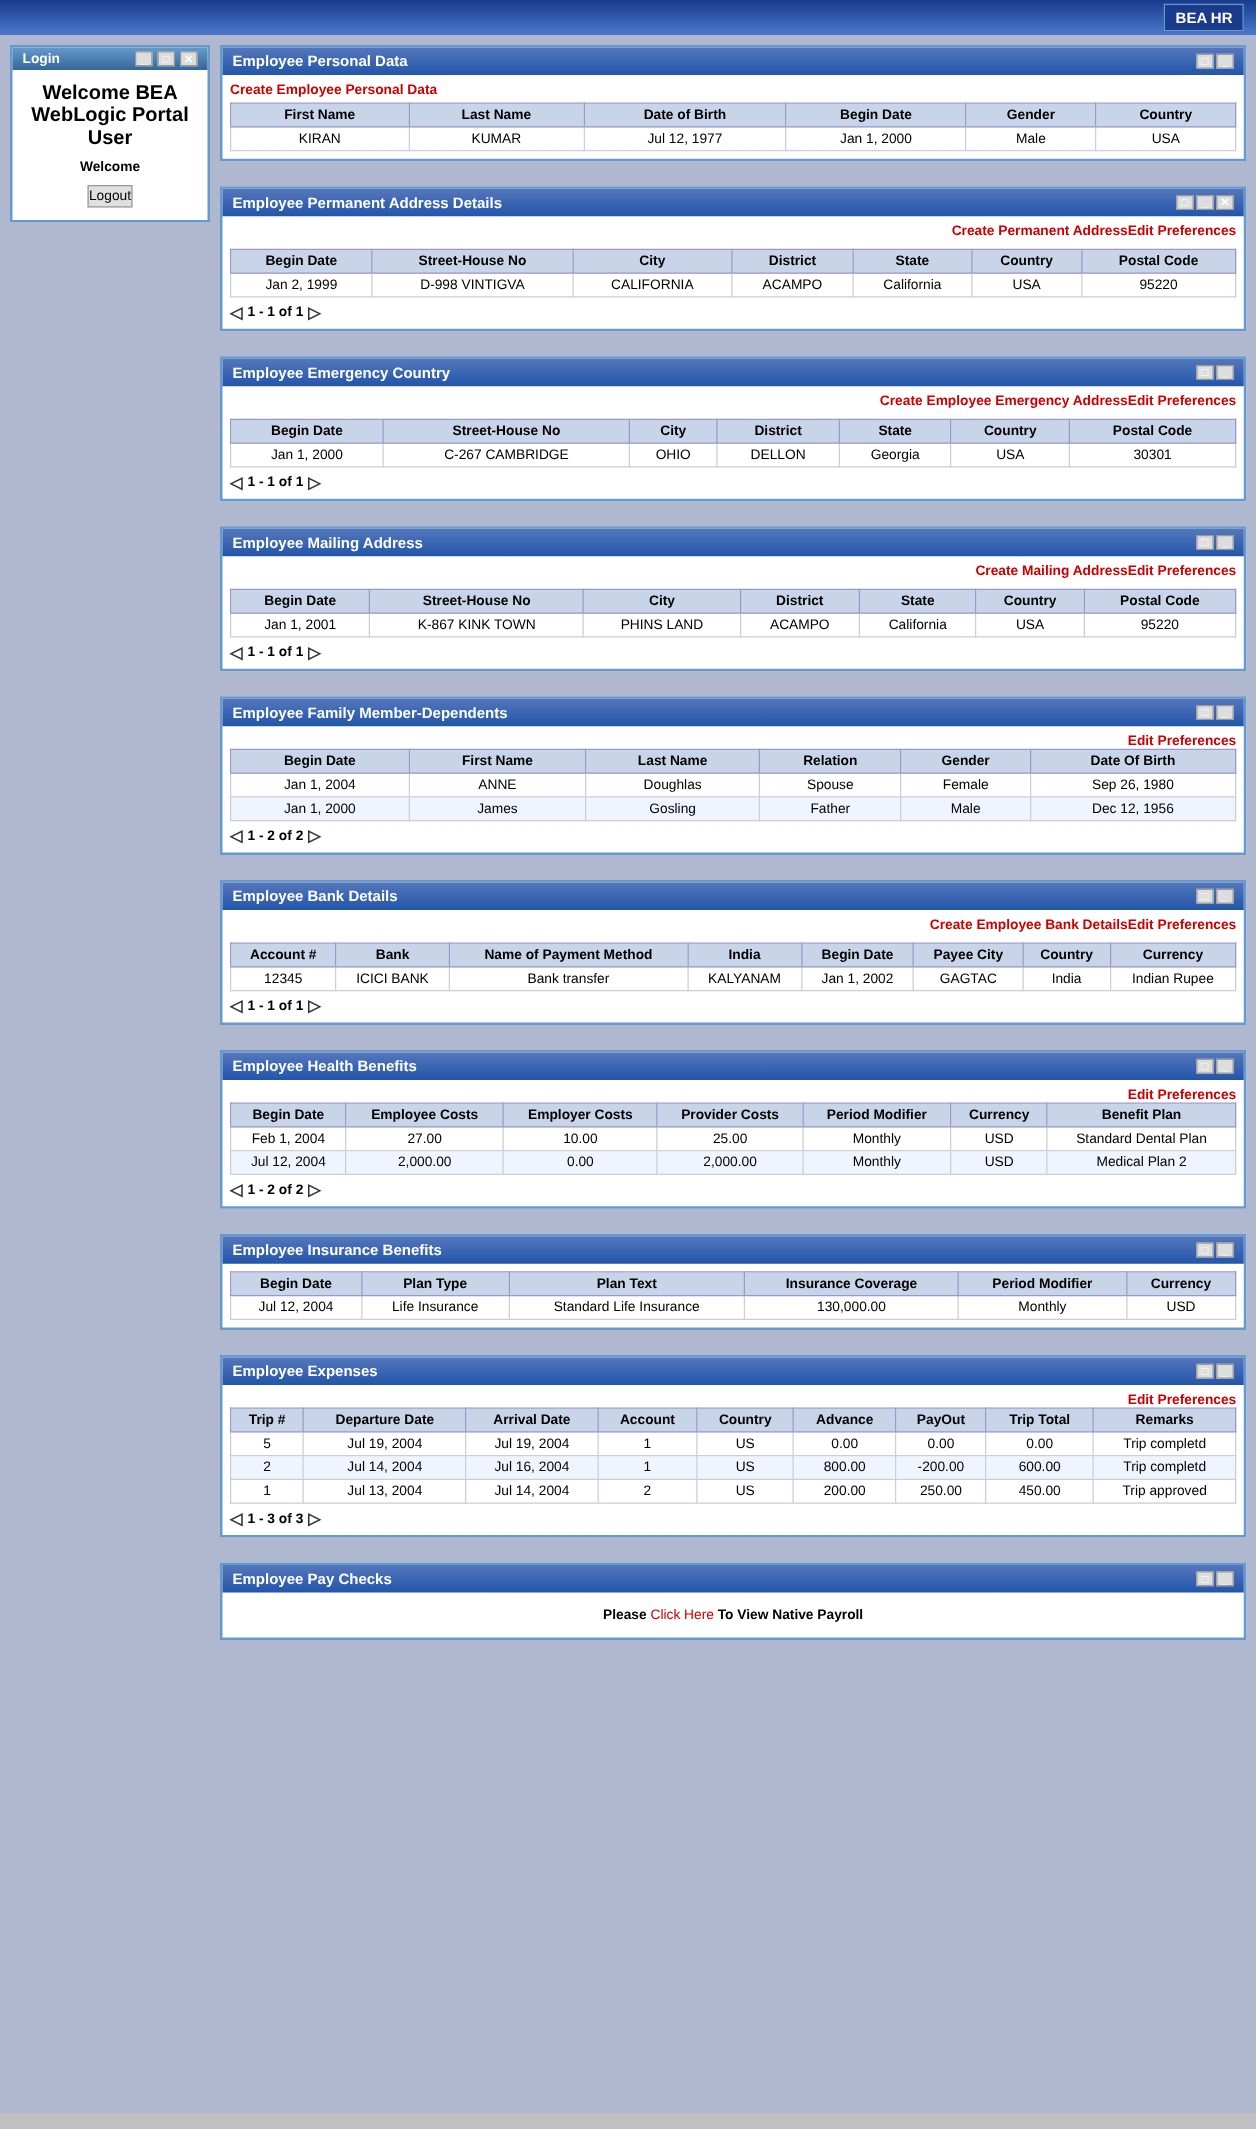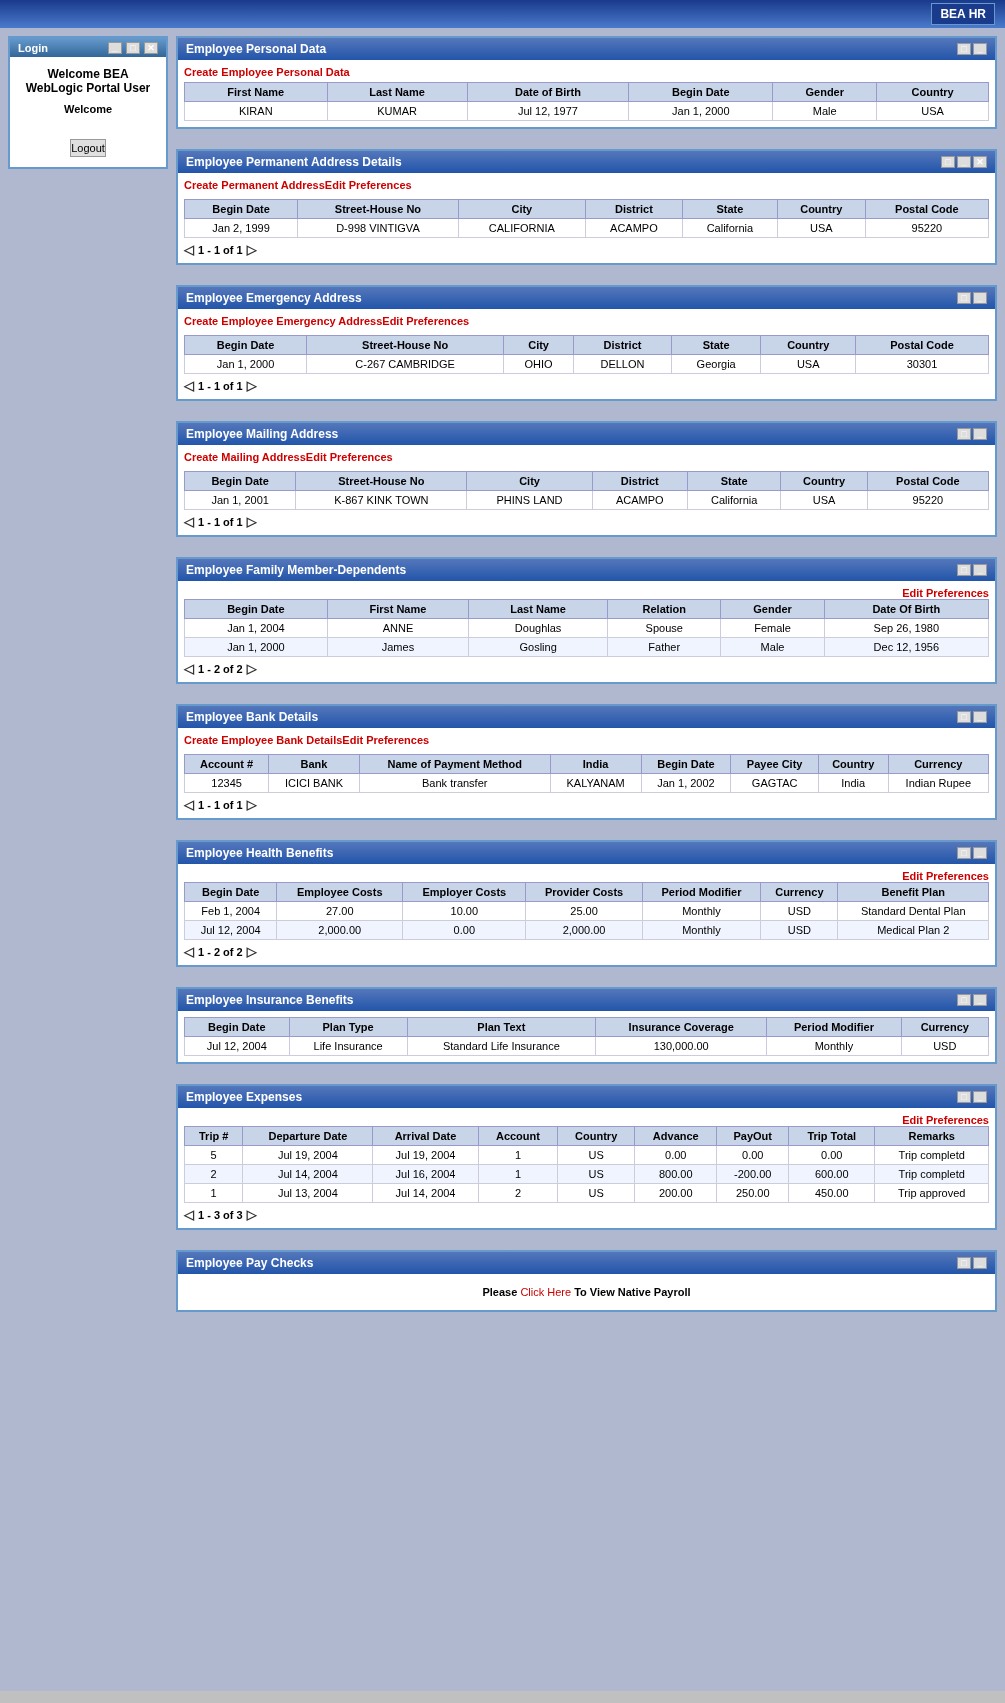--- a/index.html
+++ b/index.html
@@ -58,29 +58,28 @@
       font-size: 9px;
       text-align: center;
       line-height: 10px;
       cursor: pointer;
       margin-left: 1px;
     }
     .login-body {
       padding: 10px;
       text-align: center;
     }
-    .login-body h3 { font-size: 12px; font-weight: bold; margin-bottom: 8px; }
+    .login-body h3 { font-size: 16px; font-weight: bold; margin-bottom: 8px; }
     .login-body .welcome-text { font-weight: bold; margin-bottom: 8px; font-size: 11px; }
     .logout-btn {
       border: 1px solid #999;
       background: #e0e0e0;
       padding: 2px 0;
       cursor: pointer;
       font-size: 11px;
-      margin-top: 16px;
     }
 
     
     .content {
       flex: 1;
       display: flex;
       flex-direction: column;
       gap: 20px;
     }
 
@@ -117,21 +116,21 @@
     .edit-link {
       color: #cc0000;
       font-weight: bold;
       font-size: 11px;
       cursor: pointer;
       text-decoration: none;
       float: right;
     }
     .link-row {
       display: flex;
-      justify-content: flex-start;
+      justify-content: flex-end;
       margin-bottom: 4px;
     }
 
     
     table {
       width: 100%;
       border-collapse: collapse;
       font-size: 11px;
     }
     th {
@@ -282,21 +281,21 @@
         <div class="pagination">
           <span class="page-arrow">◁</span>
           <span>1 - 1 of 1</span>
           <span class="page-arrow">▷</span>
         </div>
       </div>
     </div>
 
     <div class="panel">
       <div class="panel-header">
-        <span>Employee Emergency Address</span>
+        <span>Employee Emergency Country</span>
         <div class="panel-win-btns">
           <span class="win-btn">□</span>
           <span class="win-btn">_</span>
         </div>
       </div>
       <div class="panel-body">
         <div class="link-row">
           <a class="create-link">Create Employee Emergency Address</a>
           <a class="edit-link">Edit Preferences</a>
         </div>

